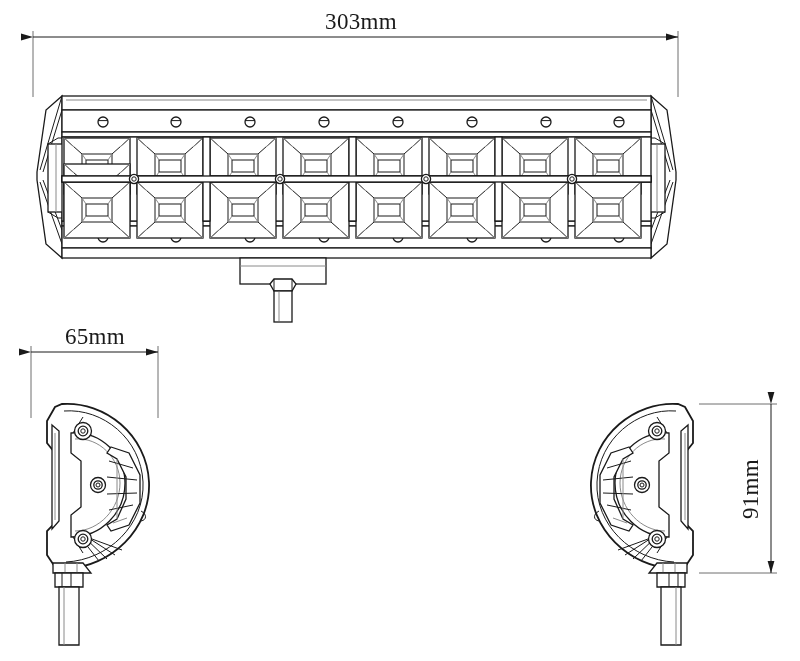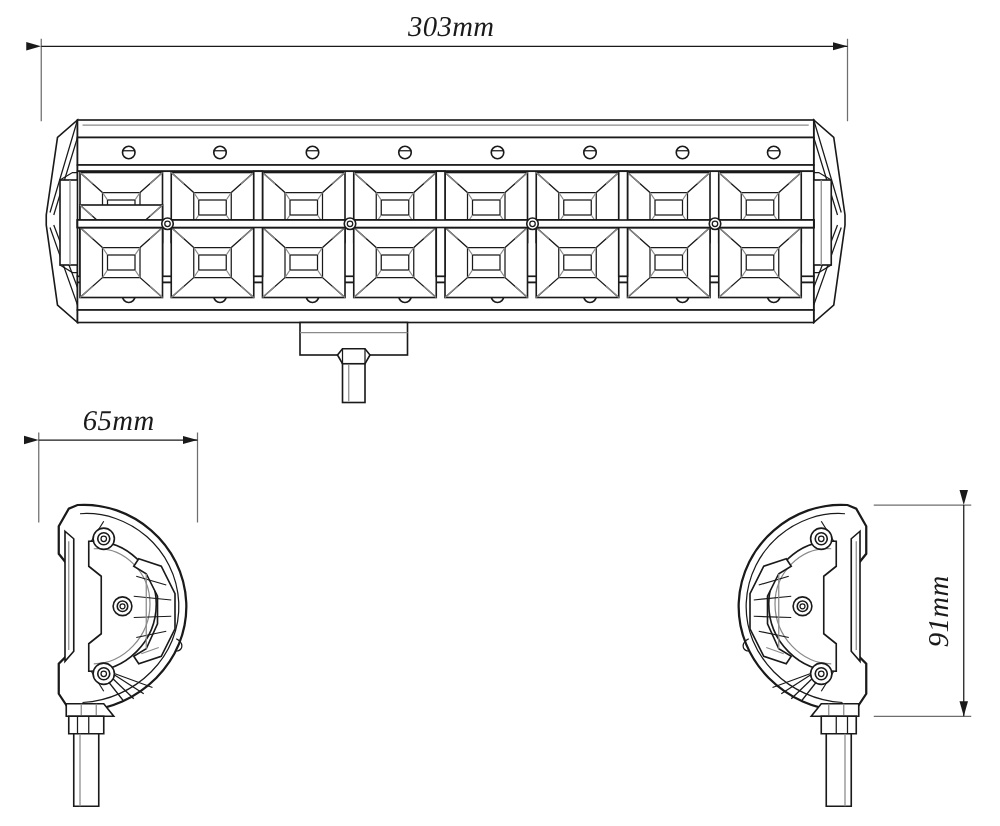--- a/index.html
+++ b/index.html
@@ -14,21 +14,20 @@
     position: relative;
     overflow: hidden;
     font-family: "Liberation Serif", "DejaVu Serif", serif;
   }
   #drawing-root {
     position: absolute;
     left: 0;
     top: 0;
     width: 800px;
     height: 551px;
-    font-style: italic;
   }
   svg.drawing {
     display: block;
     width: 800px;
     height: 661px;
     background: #ffffff;
   }
   .dim-text {
     font-family: "Liberation Serif", "DejaVu Serif", serif;
     font-size: 23px;

